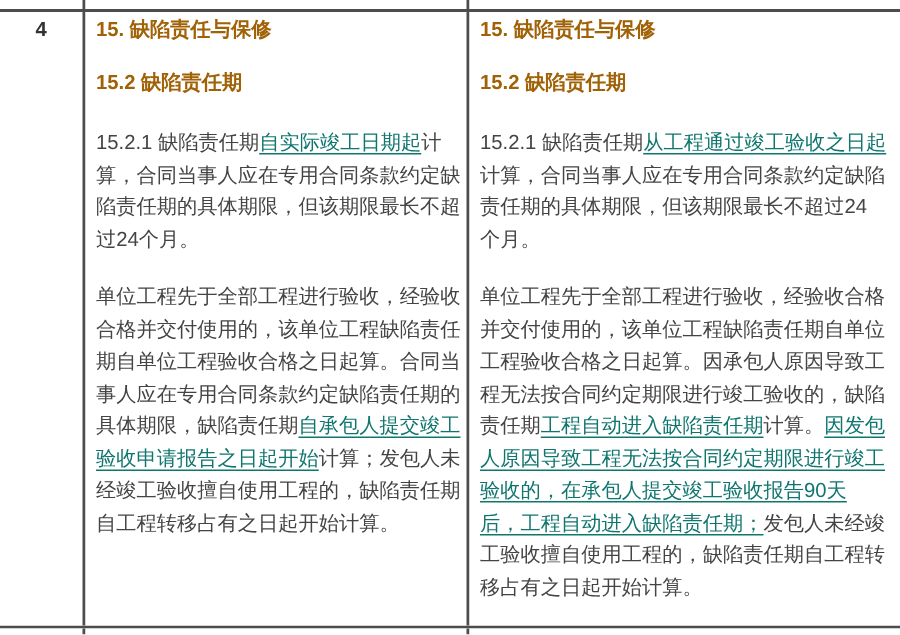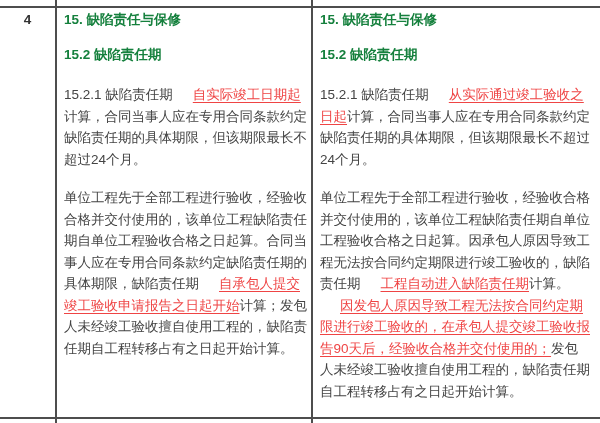--- a/index.html
+++ b/index.html
@@ -29,30 +29,29 @@
     text-align:center;
     padding-top:1px;
     font-weight:bold;
     color:#333333;
   }
   .text-cell { padding:1px 2px 0 7px; overflow:hidden; }
   .c3.text-cell { padding:1px 27px 0 7px; }
   .clause-heading, .clause-subheading {
     margin:0 0 13px 0;
     font-weight:bold;
-    color:#15803d;
+    color:#a16207;
     font-size:13.5px;
   }
   .clause-subheading { margin-bottom:19px; }
   .clause-paragraph { margin:0 0 17px 0; }
   .rev {
-    color:#ef4444;
+    color:#0f766e;
     text-decoration:underline;
     text-underline-offset:3px;
-    padding-left:20px;
   }
 </style>
 </head>
 <body>
 
 <div class="page">
 
   <div class="row sliver-top">
     <div class="cell c1"></div>
     <div class="cell c2"></div>
@@ -66,22 +65,22 @@
     <div class="cell c2 text-cell">
       <p class="clause-heading">15. 缺陷责任与保修</p>
       <p class="clause-subheading">15.2 缺陷责任期</p>
       <p class="clause-paragraph"><span>15.2.1 缺陷责任期</span><span class="rev">自实际竣工日期起</span><span>计算，合同当事人应在专用合同条款约定缺陷责任期的具体期限，但该期限最长不超过24个月。</span></p>
       <p class="clause-paragraph"><span>单位工程先于全部工程进行验收，经验收合格并交付使用的，该单位工程缺陷责任期自单位工程验收合格之日起算。合同当事人应在专用合同条款约定缺陷责任期的具体期限，缺陷责任期</span><span class="rev">自承包人提交竣工验收申请报告之日起开始</span><span>计算；发包人未经竣工验收擅自使用工程的，缺陷责任期自工程转移占有之日起开始计算。</span></p>
     </div>
 
     <div class="cell c3 text-cell">
       <p class="clause-heading">15. 缺陷责任与保修</p>
       <p class="clause-subheading">15.2 缺陷责任期</p>
-      <p class="clause-paragraph"><span>15.2.1 缺陷责任期</span><span class="rev">从实际通过竣工验收之日起</span><span>计算，合同当事人应在专用合同条款约定缺陷责任期的具体期限，但该期限最长不超过24个月。</span></p>
-      <p class="clause-paragraph"><span>单位工程先于全部工程进行验收，经验收合格并交付使用的，该单位工程缺陷责任期自单位工程验收合格之日起算。因承包人原因导致工程无法按合同约定期限进行竣工验收的，缺陷责任期</span><span class="rev">工程自动进入缺陷责任期</span><span>计算。</span><span class="rev">因发包人原因导致工程无法按合同约定期限进行竣工验收的，在承包人提交竣工验收报告90天后，经验收合格并交付使用的；</span><span>发包人未经竣工验收擅自使用工程的，缺陷责任期自工程转移占有之日起开始计算。</span></p>
+      <p class="clause-paragraph"><span>15.2.1 缺陷责任期</span><span class="rev">从工程通过竣工验收之日起</span><span>计算，合同当事人应在专用合同条款约定缺陷责任期的具体期限，但该期限最长不超过24个月。</span></p>
+      <p class="clause-paragraph"><span>单位工程先于全部工程进行验收，经验收合格并交付使用的，该单位工程缺陷责任期自单位工程验收合格之日起算。因承包人原因导致工程无法按合同约定期限进行竣工验收的，缺陷责任期</span><span class="rev">工程自动进入缺陷责任期</span><span>计算。</span><span class="rev">因发包人原因导致工程无法按合同约定期限进行竣工验收的，在承包人提交竣工验收报告90天后，工程自动进入缺陷责任期；</span><span>发包人未经竣工验收擅自使用工程的，缺陷责任期自工程转移占有之日起开始计算。</span></p>
     </div>
 
   </div>
 
   <div class="row sliver-bottom">
     <div class="cell c1"></div>
     <div class="cell c2"></div>
     <div class="cell c3"></div>
   </div>
 

